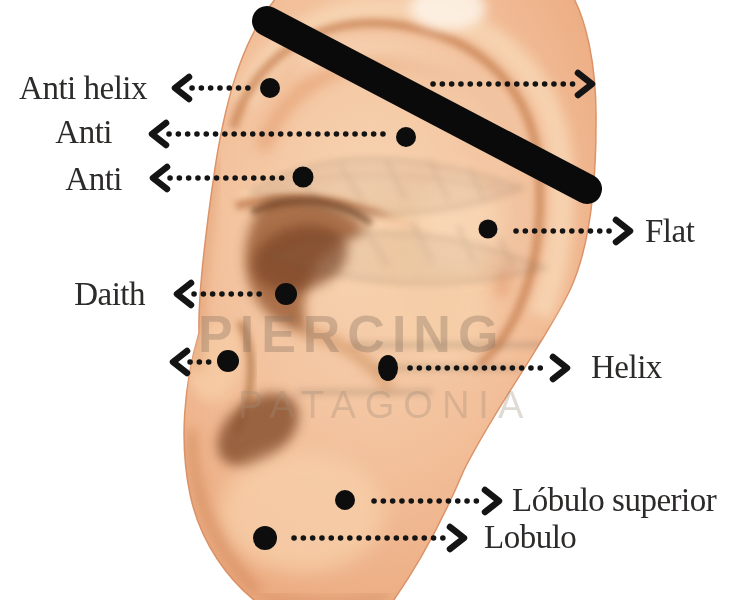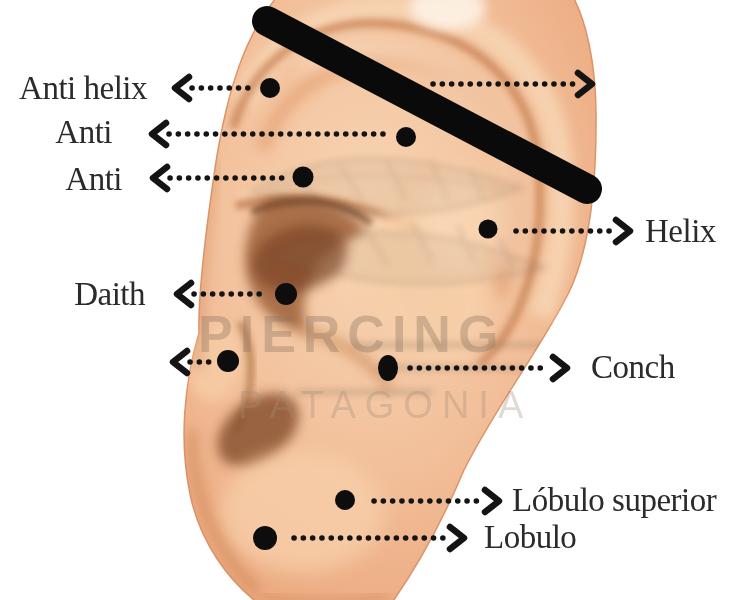--- a/index.html
+++ b/index.html
@@ -131,18 +131,18 @@
         <path class="chev" d="M 450 527 L 464 538 L 450 549"></path>
         <ellipse cx="265" cy="538" rx="12" ry="12" class="dot"></ellipse>
       </g>
   </svg>
 
   <div id="labels">
       <div class="label" style="top: 89px; right: 603px;">Anti helix</div>
       <div class="label" style="top: 133px; right: 638px;">Anti</div>
       <div class="label" style="top: 180px; right: 628px;">Anti</div>
       <div class="label" style="top: 295px; right: 605px;">Daith</div>
-      <div class="label" style="top: 232px; left: 645px;">Helix</div>
-      <div class="label" style="top: 368px; left: 591px;">Conch</div>
+      <div class="label" style="top: 232px; left: 645px;">Flat</div>
+      <div class="label" style="top: 368px; left: 591px;">Helix</div>
       <div class="label" style="top: 501px; left: 512px;">Lóbulo superior</div>
       <div class="label" style="top: 538px; left: 484px; font-family: Liberation Serif, serif;">Lobulo</div>
     </div>
 </div>
 
 </body></html>

